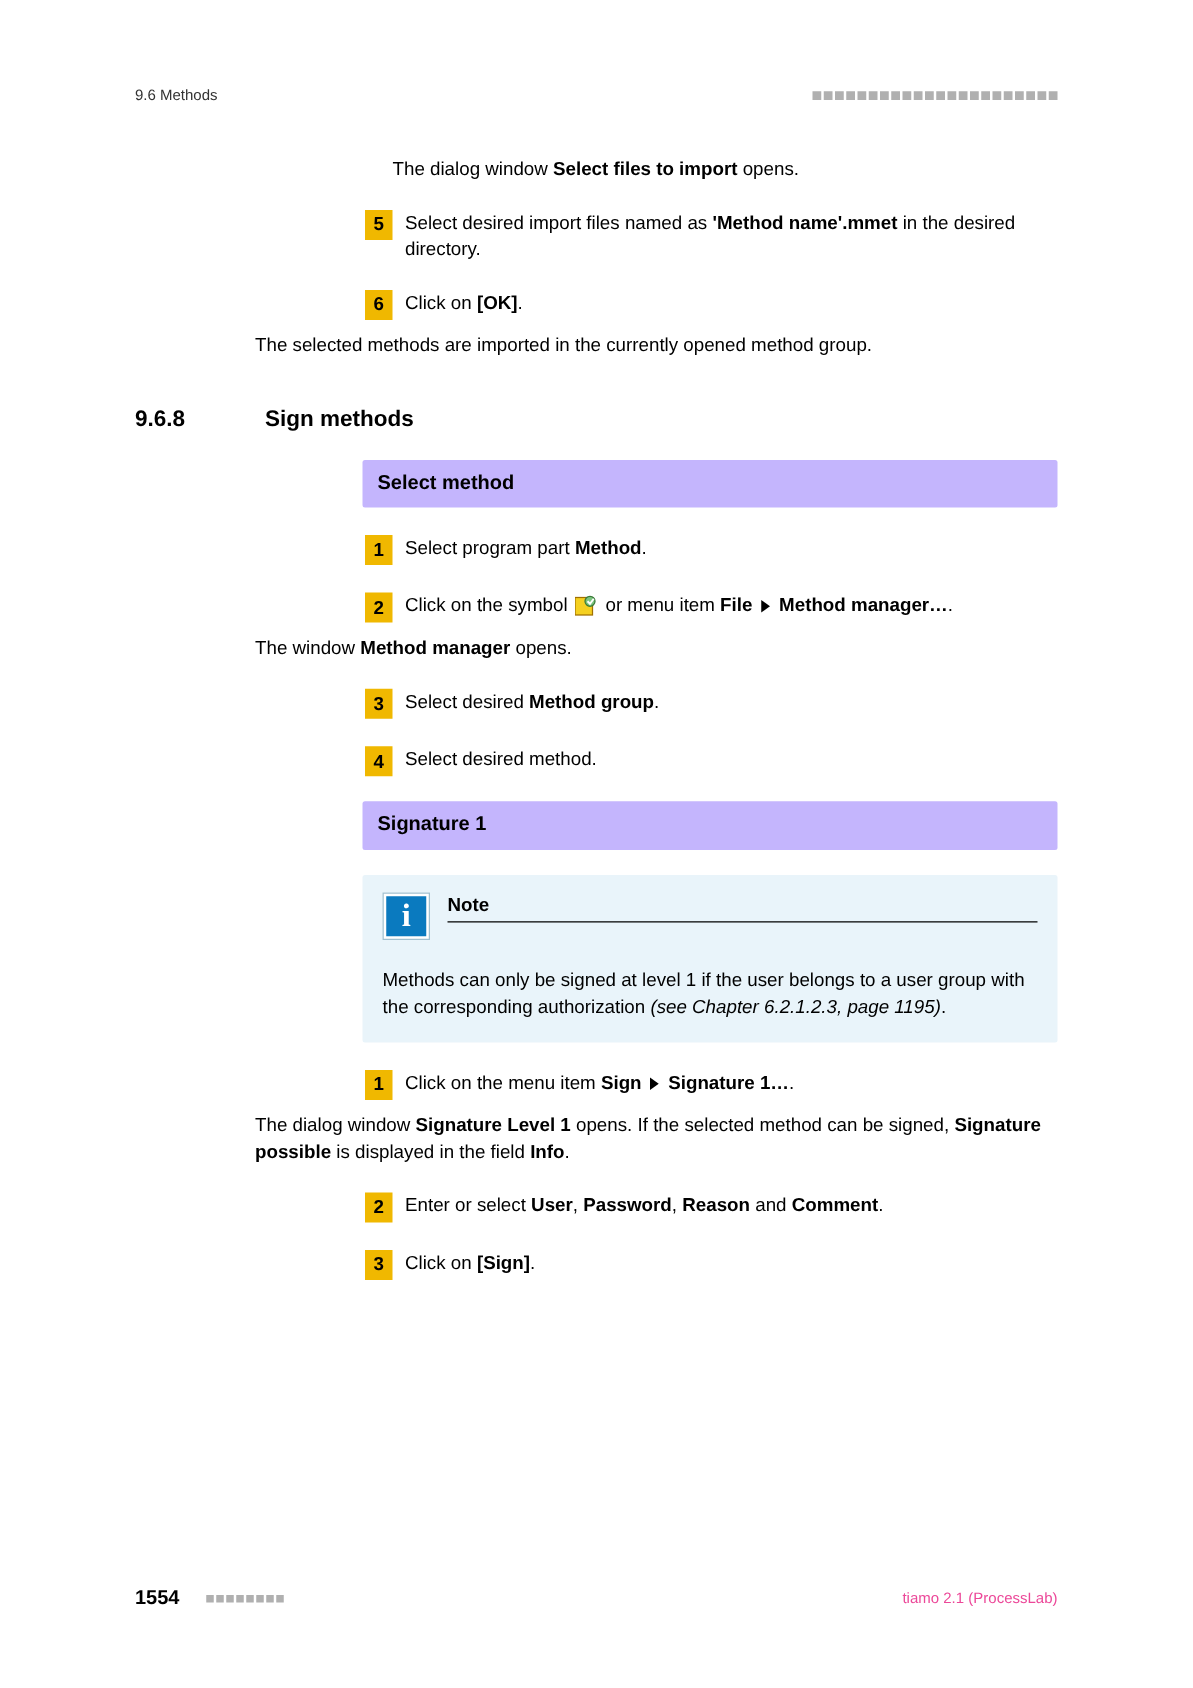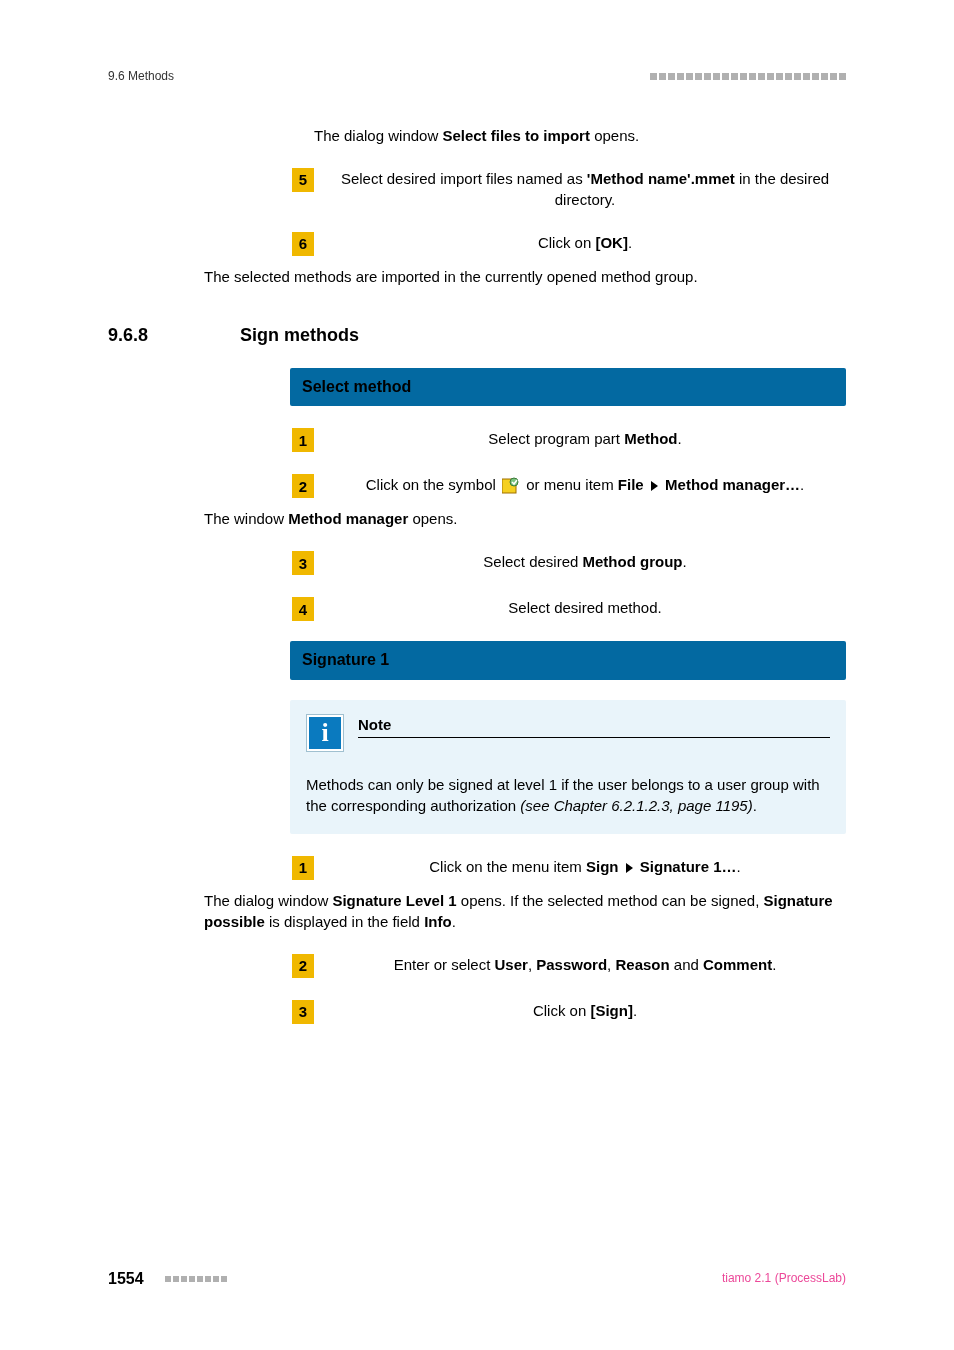--- a/index.html
+++ b/index.html
@@ -50,47 +50,46 @@
     color: #000;
     font-weight: bold;
     display: flex;
     align-items: center;
     justify-content: center;
     font-size: 15px;
     flex-shrink: 0;
   }
   .step-row .txt {
     flex: 1;
-    text-align: center;
   }
   .step-sub {
     margin-left: 96px;
     margin-top: 10px;
   }
   .section-head {
     display: flex;
-    gap: 52px;
+    gap: 24px;
     margin-top: 36px;
   }
   .section-num {
     font-weight: bold;
     font-size: 18px;
     min-width: 80px;
   }
   .section-title {
     font-weight: bold;
     font-size: 18px;
   }
   .how-to {
     margin-left: 202px;
     font-size: 13px;
     margin-top: 8px;
   }
   .gray-bar {
-    background: #0369a1;
+    background: #c4b5fd;
     margin-left: 182px;
     padding: 8px 12px;
     font-weight: bold;
     font-size: 16px;
     margin-top: 20px;
     border-radius: 2px;
   }
   .note-box {
     background: #e9f4fa;
     margin-left: 182px;

